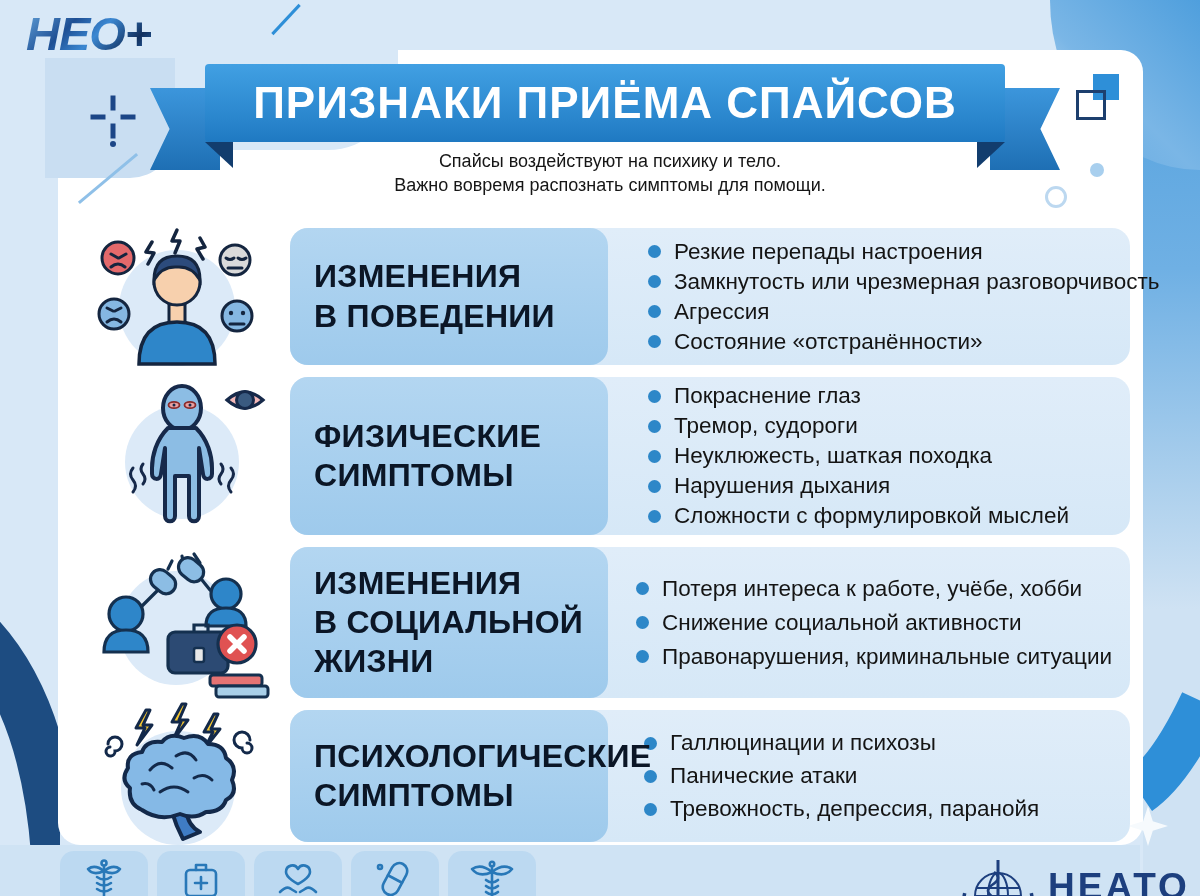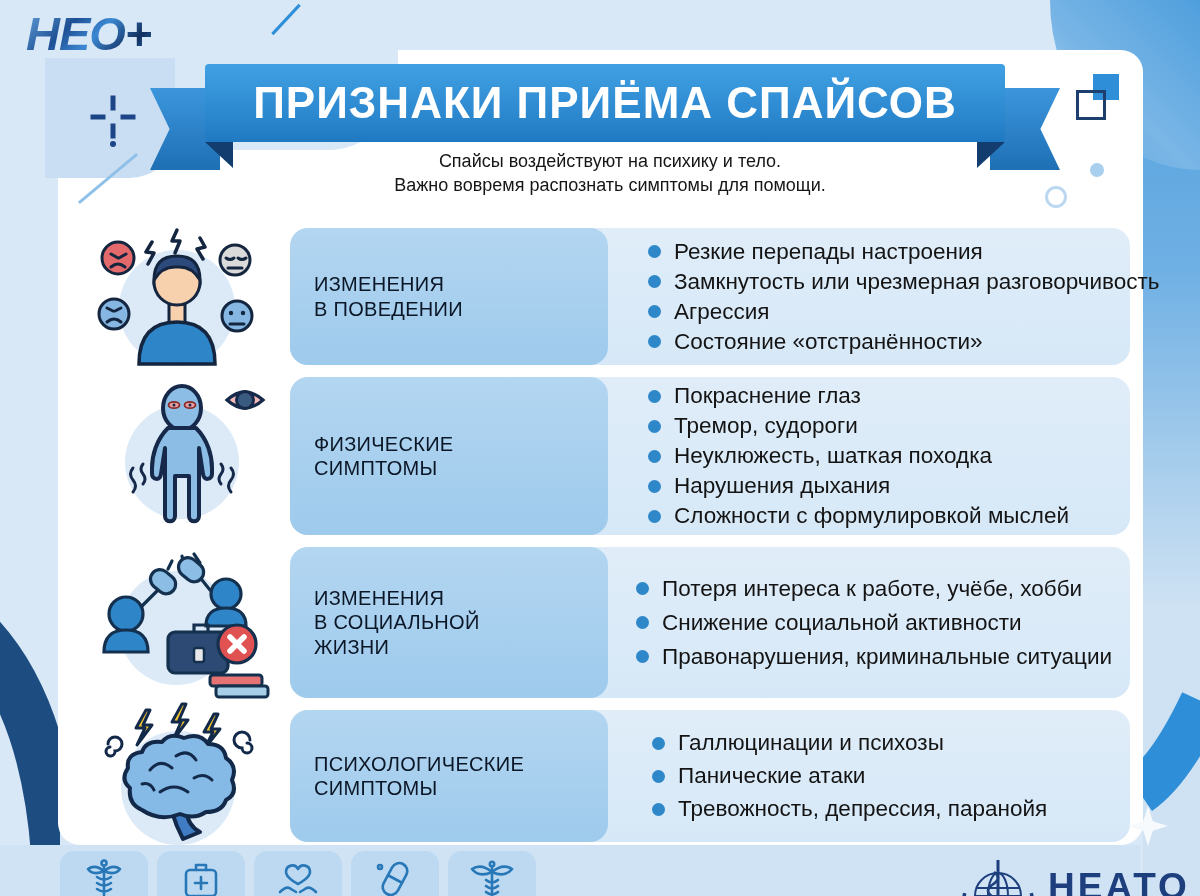--- a/index.html
+++ b/index.html
@@ -57,27 +57,27 @@
 
   
   .row{position:absolute;left:290px;width:840px;background:linear-gradient(180deg,#e0edf9,#d6e8f7);border-radius:18px;}
   .row1{top:228px;height:137px;}
   .row2{top:377px;height:158px;}
   .row3{top:547px;height:151px;}
   .row4{top:710px;height:132px;}
   .label-panel{position:absolute;left:0;top:0;bottom:0;width:318px;border-radius:18px;
     background:linear-gradient(180deg,#b3d6f1,#9ecaec);
     display:flex;align-items:center;padding-left:24px;box-sizing:border-box;}
-  .sec-title{font-size:20px;font-weight:400;color:#0b1626;line-height:1.22;white-space:pre-line;letter-spacing:.3px;}
+  .sec-title{font-size:32px;font-weight:700;color:#0b1626;line-height:1.22;white-space:pre-line;letter-spacing:.3px;}
   .items-panel{position:absolute;left:318px;right:0;top:0;bottom:0;display:flex;flex-direction:column;
     justify-content:center;padding-left:28px;box-sizing:border-box;}
   .items-panel ul{list-style:none;margin:0;padding:0;}
   .items-panel li{display:flex;align-items:center;margin:4px 12px;}
   .row3 .items-panel li{margin:8px 0;}
-  .row4 .items-panel li{margin:7px 16px;}
+  .row4 .items-panel li{margin:7px 8px;}
   .dot{width:13px;height:13px;border-radius:50%;background:#2d87c8;margin-right:13px;flex:0 0 13px;}
   .btext{font-size:22.5px;color:#141414;white-space:nowrap;}
 
   
   .sec-icon{position:absolute;}
   .icon1{left:88px;top:216px;}
   .icon2{left:93px;top:372px;}
   .icon3{left:90px;top:548px;}
   .icon4{left:88px;top:700px;}
 

